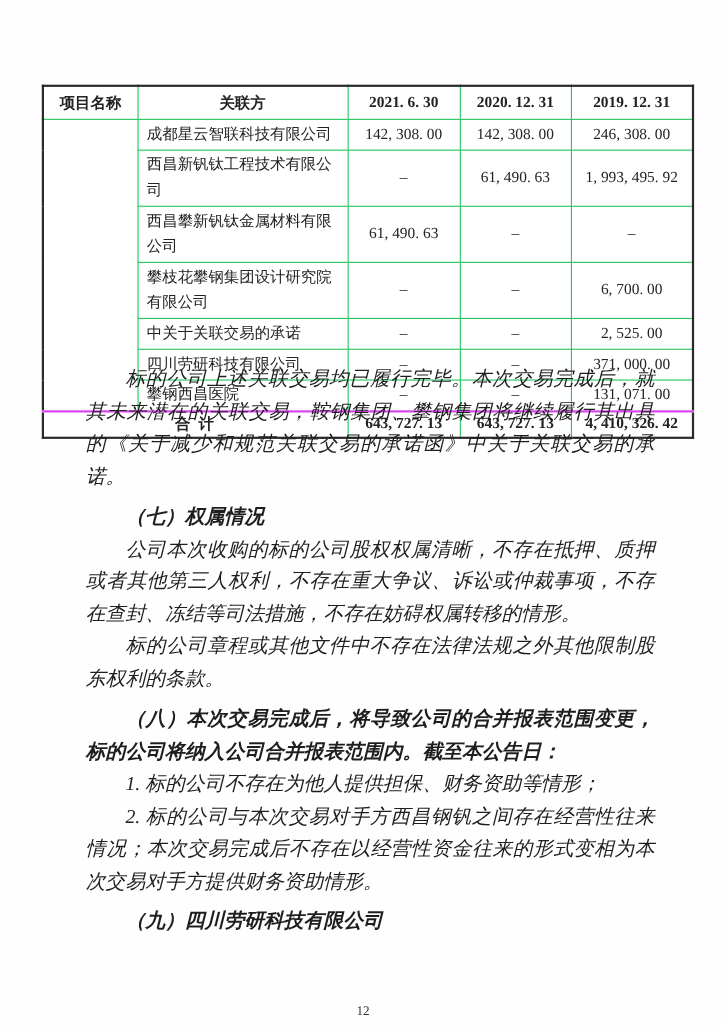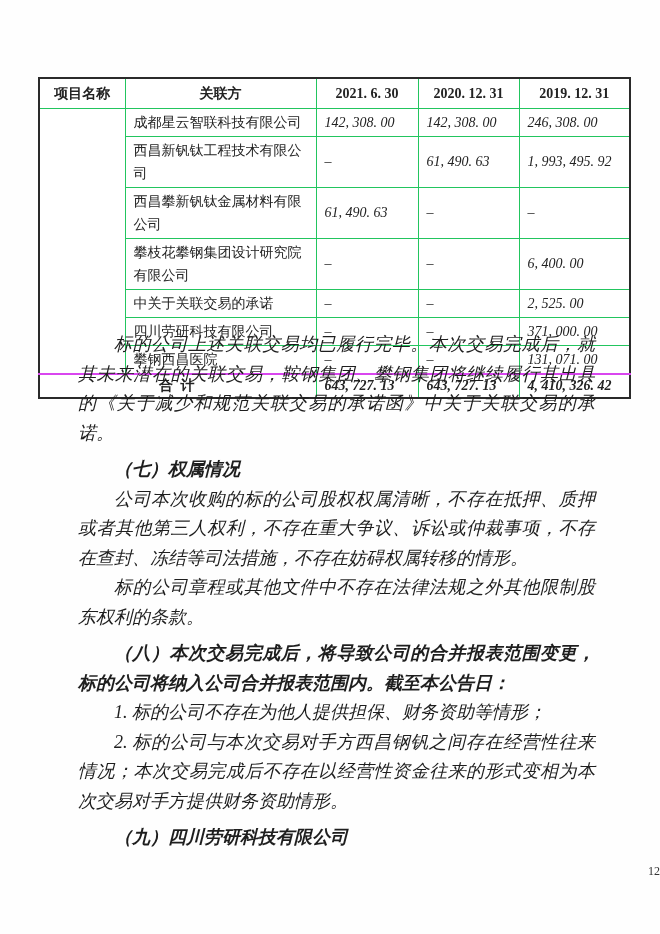--- a/index.html
+++ b/index.html
@@ -21,41 +21,41 @@
     padding:2px 8px;
     background:#fff;
     overflow:hidden;
   }
   table.rpt{border:2px solid #2a2a2a;}
   table.rpt tr.hdr th{
     font-weight:bold;text-align:center;height:25px;
     padding:2px 2px;
   }
   td.c-name{text-align:left;line-height:23px;}
-  td.c-num{text-align:left;font-variant-numeric:tabular-nums;font-style:italic;}
+  td.c-num{text-align:center;font-variant-numeric:tabular-nums;}
   tr.r{height:22px;}
   tr.r-tall{height:46px;}
   tr.total{height:21px;}
   tr.total td{border-top:2px solid #d946ef;font-weight:bold;}
   td.total-label{text-align:center;letter-spacing:2px;}
   td.merged-empty{background:#fff;}
 
   
   .textblock{
     position:absolute;left:78px;top:330px;width:517px;
     font-size:18px;line-height:29.5px;
     text-align:justify;color:#1e1e1e;
   }
   .textblock p{margin:0;text-indent:2em;font-style:italic;}
   .textblock p.heading{font-weight:bold;margin-top:7px;}
   .textblock p.single{white-space:nowrap;letter-spacing:-0.3px;}
 
   .page-number{
-    position:absolute;left:0;top:864px;width:660px;
-    text-align:right;font-size:12px;color:#333;
+    position:absolute;left:0;top:912px;width:660px;
+    text-align:center;font-size:12px;color:#333;
   }
 </style>
 </head>
 <body>
 
 <div class="page">
 
   <table class="rpt">
     <colgroup>
       <col style="width:86px">
@@ -88,21 +88,21 @@
     <tr class="r">
       <td class="c-name">西昌攀新钒钛金属材料有限公司</td>
       <td class="c-num">61, 490. 63</td>
       <td class="c-num">–</td>
       <td class="c-num">–</td>
     </tr>
     <tr class="r-tall">
       <td class="c-name">攀枝花攀钢集团设计研究院有限公司</td>
       <td class="c-num">–</td>
       <td class="c-num">–</td>
-      <td class="c-num">6, 400. 00</td>
+      <td class="c-num">6, 700. 00</td>
     </tr>
     <tr class="r">
       <td class="c-name">中关于关联交易的承诺</td>
       <td class="c-num">–</td>
       <td class="c-num">–</td>
       <td class="c-num">2, 525. 00</td>
     </tr>
     <tr class="r">
       <td class="c-name">四川劳研科技有限公司</td>
       <td class="c-num">–</td>

